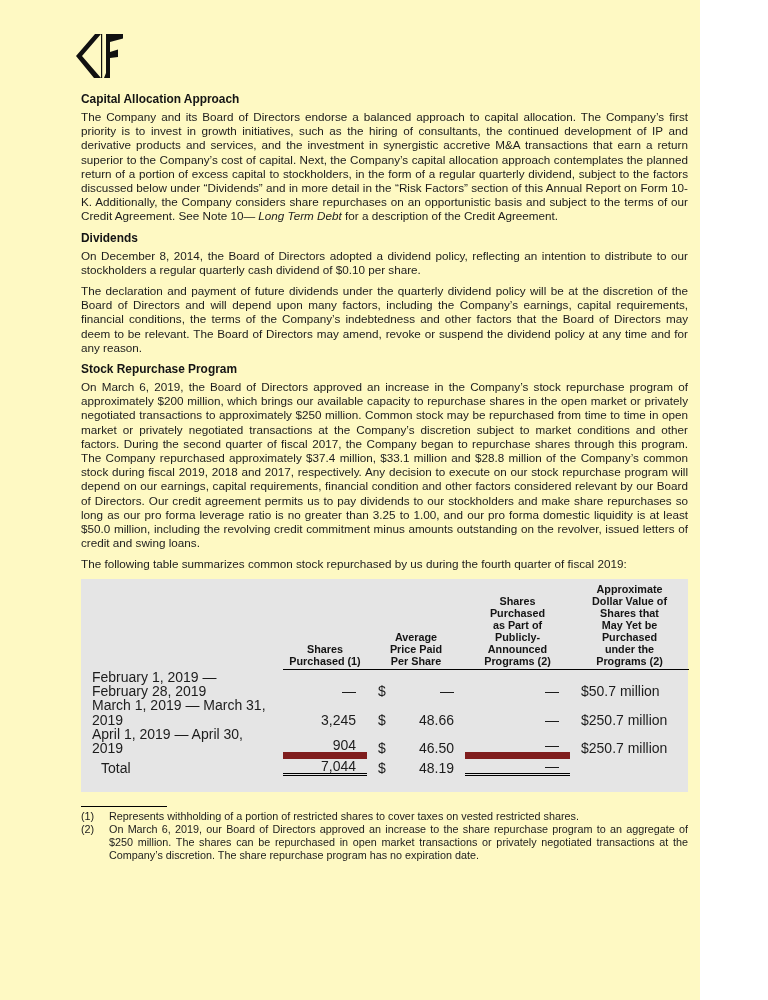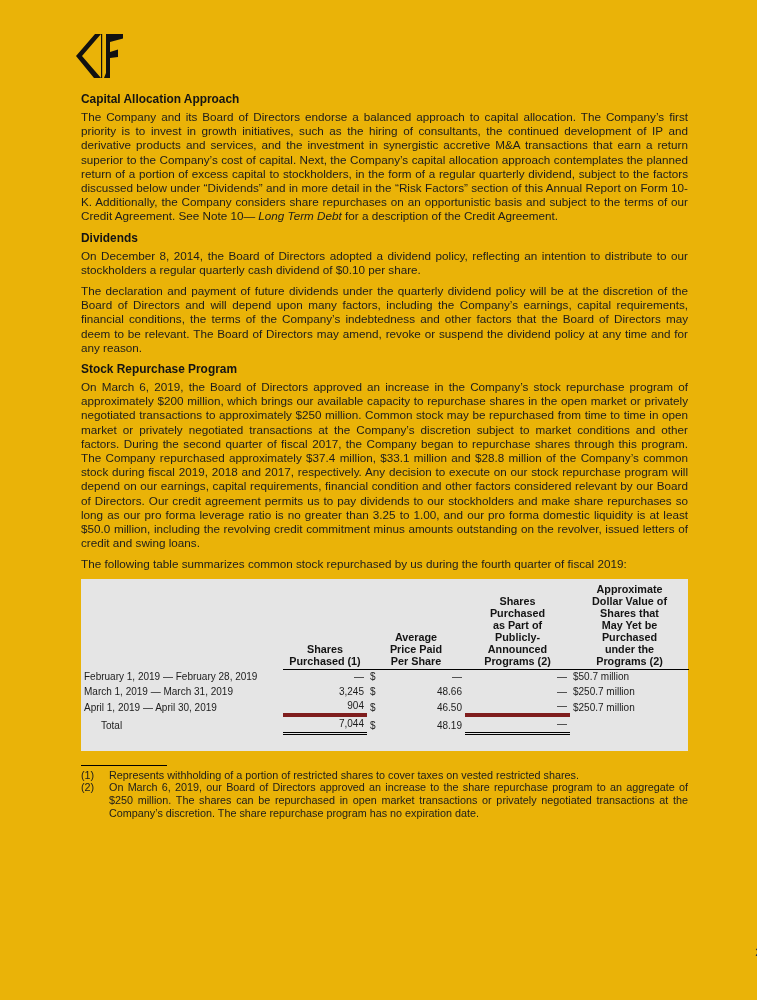--- a/index.html
+++ b/index.html
@@ -1,17 +1,17 @@
 <!DOCTYPE html>
 <html><head>
 <meta charset="utf-8">
 <style>
   html,body { margin:0; padding:0; background:#ffffff; }
   .page {
-    position:relative; width:757px; height:1000px; background:#eab308;
+    position:relative; width:700px; height:1000px; background:#fef9c3;
     font-family:"Liberation Sans", sans-serif; color:#1c1c1c; overflow:hidden;
   }
   .logo { position:absolute; left:75px; top:34px; width:48px; height:44px; }
   .content { position:absolute; left:81px; top:92px; width:607px; }
   h2.section-heading {
     font-size:11.9px; font-weight:bold; margin:0 0 4px 0; line-height:14px; color:#141414;
   }
   p.body-para {
     font-size:11.7px; line-height:14.2px; text-align:justify; margin:0 0 7px 0; color:#1c1c1c;
   }
@@ -19,28 +19,28 @@
   .it { font-style:italic; }
   .table-bg { background:#e5e5e5; padding:4px 0 16px 0; }
   table.purchases { border-collapse:collapse; width:608px; table-layout:fixed; }
   table.purchases th {
     font-size:10.8px; line-height:12.1px; font-weight:bold; vertical-align:bottom;
     white-space:pre-line; text-align:center; padding:0 2px 2px 2px;
     border-bottom:1px solid #000; color:#141414;
   }
   table.purchases th.no-rule { border-bottom:none; }
   table.purchases td {
-    font-size:10px; line-height:14.3px; padding:0 3px; vertical-align:bottom; color:#1c1c1c;
+    font-size:14px; line-height:14.3px; padding:0 11px; vertical-align:bottom; color:#1c1c1c;
   }
   td.c-period { text-align:left; padding-left:2px; }
   td.c-period.indent { padding-left:20px;margin-left:48px; }
   td.c-shares, td.c-price, td.c-programs { text-align:right; }
   td.c-currency { text-align:left; }
   td.c-value { }
-  td.rule-under { border-bottom:4px solid #7f1d1d; }
+  td.rule-under { border-bottom:7px solid #7f1d1d; }
   td.rule-total { border-bottom:3px double #000; }
   .fn-rule { width:86px; border-top:1px solid #000; margin:14px 0 3px 0; height:0; }
   .footnote { display:flex; font-size:10.8px; line-height:12.9px; margin:0; }
   .fn-marker { width:28px; flex:none; }
   .fn-text { flex:1; text-align:justify; }
   .page-num {
     position:absolute; top:946px; left:0; width:768px; text-align:right;
     font-size:11.5px; color:#333;
   }
 </style>

